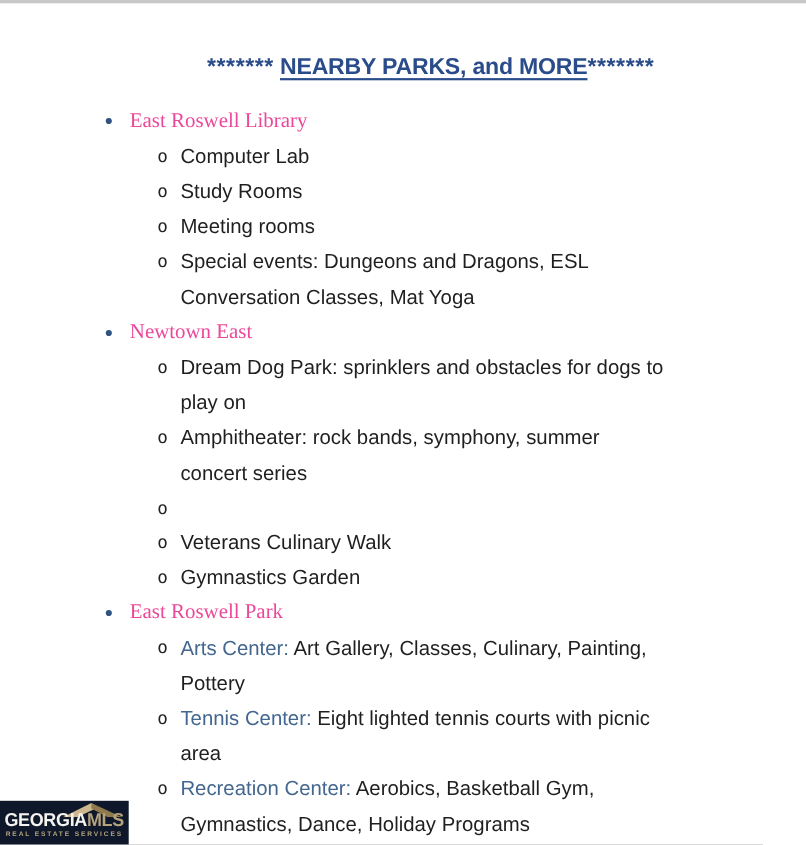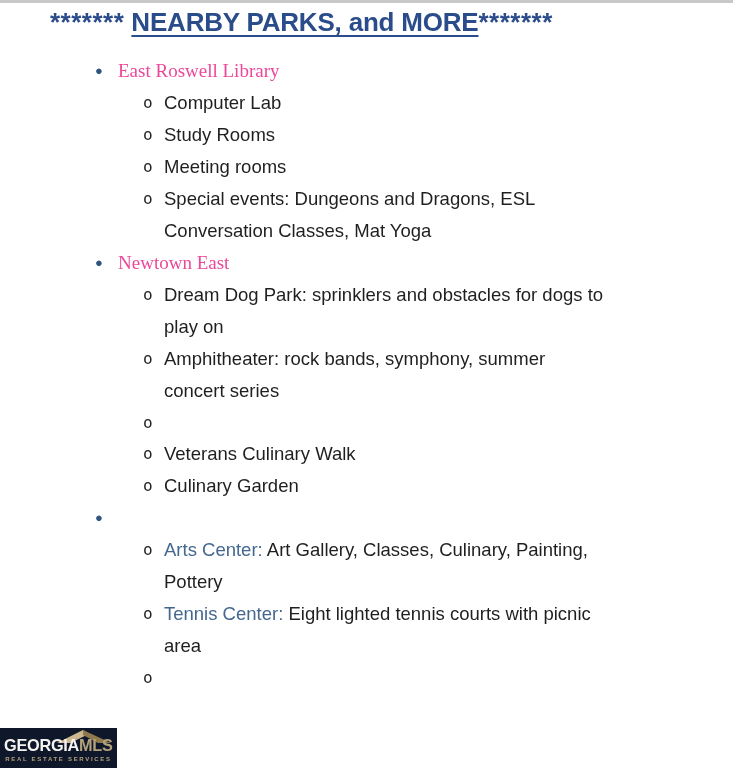--- a/index.html
+++ b/index.html
@@ -12,25 +12,27 @@
     overflow:hidden;
     margin:0 auto;
   }
   .top-strip {
     position:absolute; top:0; left:0; right:0; height:3px;
     background:#c7c8ca;
   }
   
   .title {
     padding-top:5px; padding-left:50px;
-    font-size:26px; font-weight:600;
+    text-align:center;
+    font-size:21px; font-weight:600;
     color:#2b4c8a;
     line-height:34px;
     letter-spacing:-0.2px;
     white-space:nowrap;
+    margin-top:39px;
   }
   .title .stars { letter-spacing:0.5px; }
   .title .title-main {
     text-decoration:underline;
     text-decoration-thickness:2px;
     text-underline-offset:4px;
   }
   
   .list { margin-top:16px; }
   .row { display:flex; align-items:flex-start; }
@@ -125,38 +127,41 @@
     </div>
     <div class="row l2">
       <span class="b2">o</span>
     </div>
     <div class="row l2">
       <span class="b2">o</span>
       <div class="txt">Veterans Culinary Walk</div>
     </div>
     <div class="row l2">
       <span class="b2">o</span>
-      <div class="txt">Culinary Garden</div>
+      <div class="txt">Gymnastics Garden</div>
     </div>
 
     <div class="row l1">
       <span class="b1">●</span>
+      <span class="name">East Roswell Park</span>
     </div>
     <div class="row l2">
       <span class="b2">o</span>
       <div class="txt"><span class="lbl">Arts Center:</span><span> Art Gallery, Classes, Culinary, Painting,
 Pottery</span></div>
     </div>
     <div class="row l2">
       <span class="b2">o</span>
       <div class="txt"><span class="lbl">Tennis Center:</span><span> Eight lighted tennis courts with picnic
 area</span></div>
     </div>
     <div class="row l2">
       <span class="b2">o</span>
+      <div class="txt"><span class="lbl">Recreation Center:</span><span> Aerobics, Basketball Gym,
+Gymnastics, Dance, Holiday Programs</span></div>
     </div>
 
   </div>
 
   <div class="logo">
     <span class="logo-roof">
       <svg width="54" height="14" viewBox="0 0 54 14" aria-hidden="true">
         <polygon points="0,14 26,1 32,5 13,14" fill="#cdb78e"></polygon>
         <polygon points="26,1 54,14 41,14 26,6" fill="#8f7a4e"></polygon>
       </svg>

